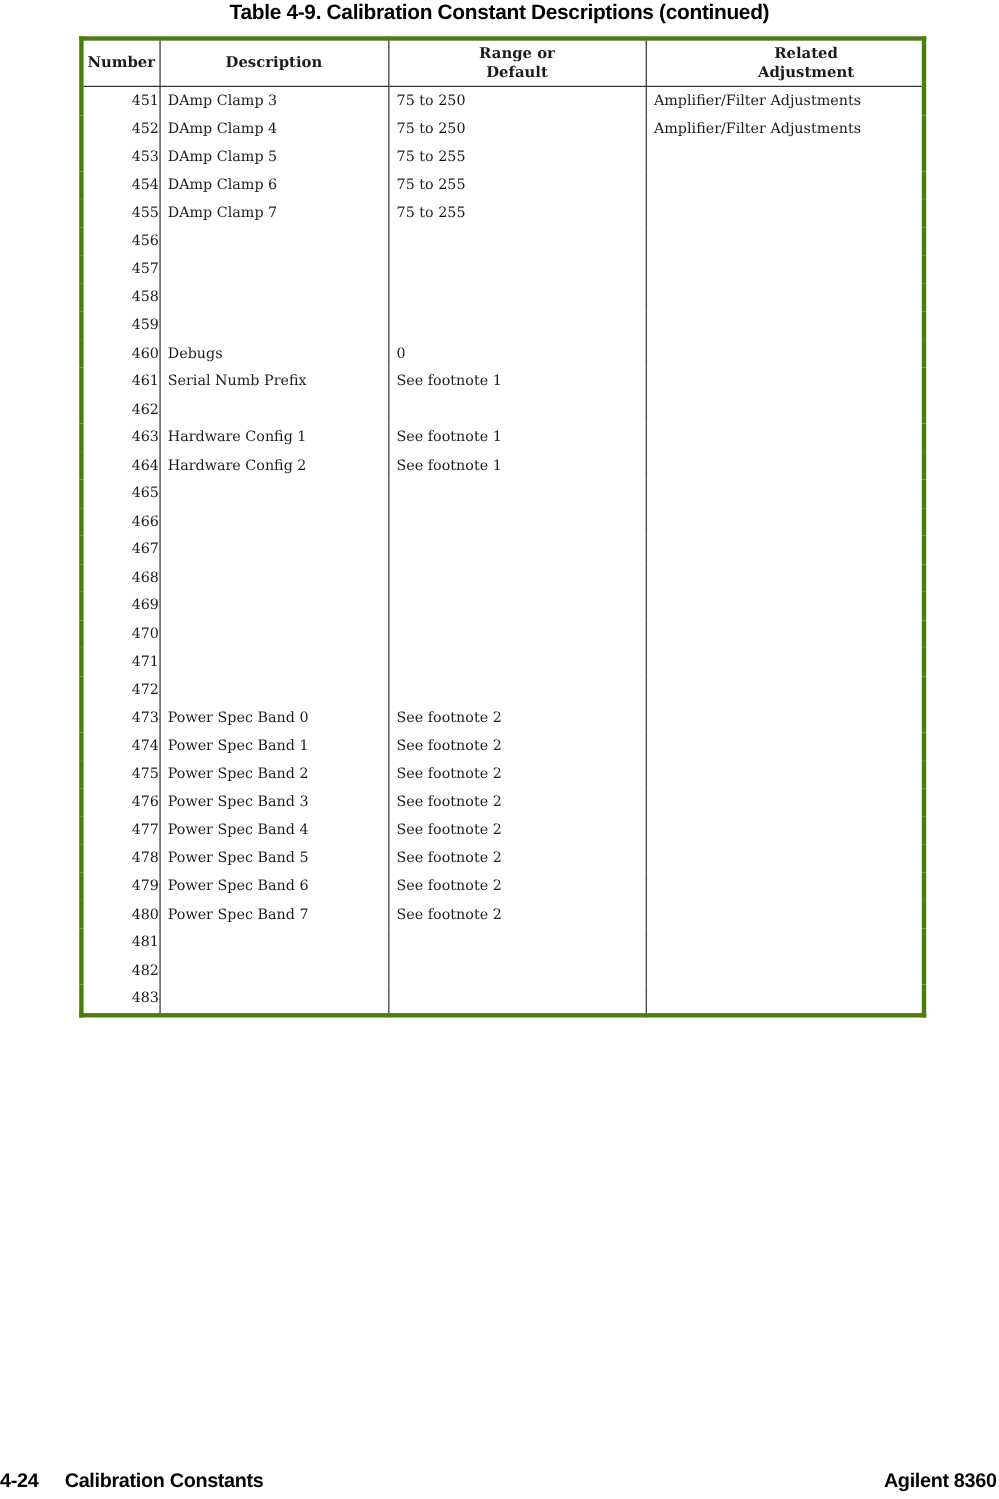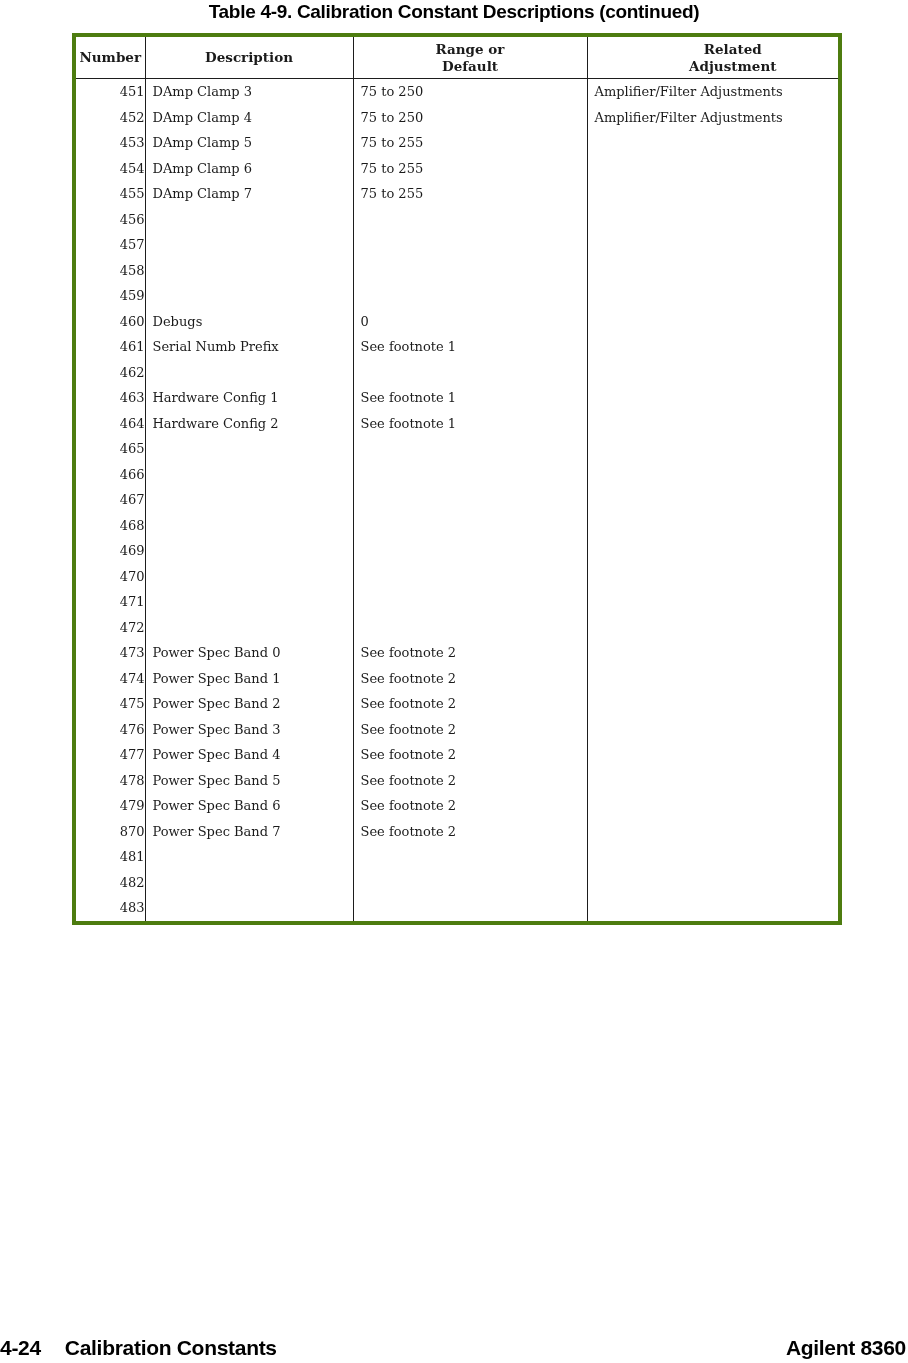--- a/index.html
+++ b/index.html
@@ -73,21 +73,21 @@
     padding: 0;
   }
   .footer {
     position: absolute;
     left: 0;
     right: 0;
     top: 1336px;
     height: 24px;
     font-family: "Liberation Sans", sans-serif;
     font-weight: bold;
-    font-size: 21px;
+    font-size: 18px;
     letter-spacing: -0.3px;
     color: #000000;
   }
   .footer-left  { position: absolute; left: 0; top: 0; }
   .footer-right { position: absolute; right: 2px; top: 0; }
   .footer-section { margin-left: 24px; }
 </style>
 </head>
 <body>
 
@@ -285,21 +285,21 @@
           <td class="col-range">See footnote 2</td>
           <td class="col-related"></td>
         </tr>
         <tr>
           <td class="col-number">479</td>
           <td class="col-description">Power Spec Band 6</td>
           <td class="col-range">See footnote 2</td>
           <td class="col-related"></td>
         </tr>
         <tr>
-          <td class="col-number">870</td>
+          <td class="col-number">480</td>
           <td class="col-description">Power Spec Band 7</td>
           <td class="col-range">See footnote 2</td>
           <td class="col-related"></td>
         </tr>
         <tr>
           <td class="col-number">481</td>
           <td class="col-description"></td>
           <td class="col-range"></td>
           <td class="col-related"></td>
         </tr>

